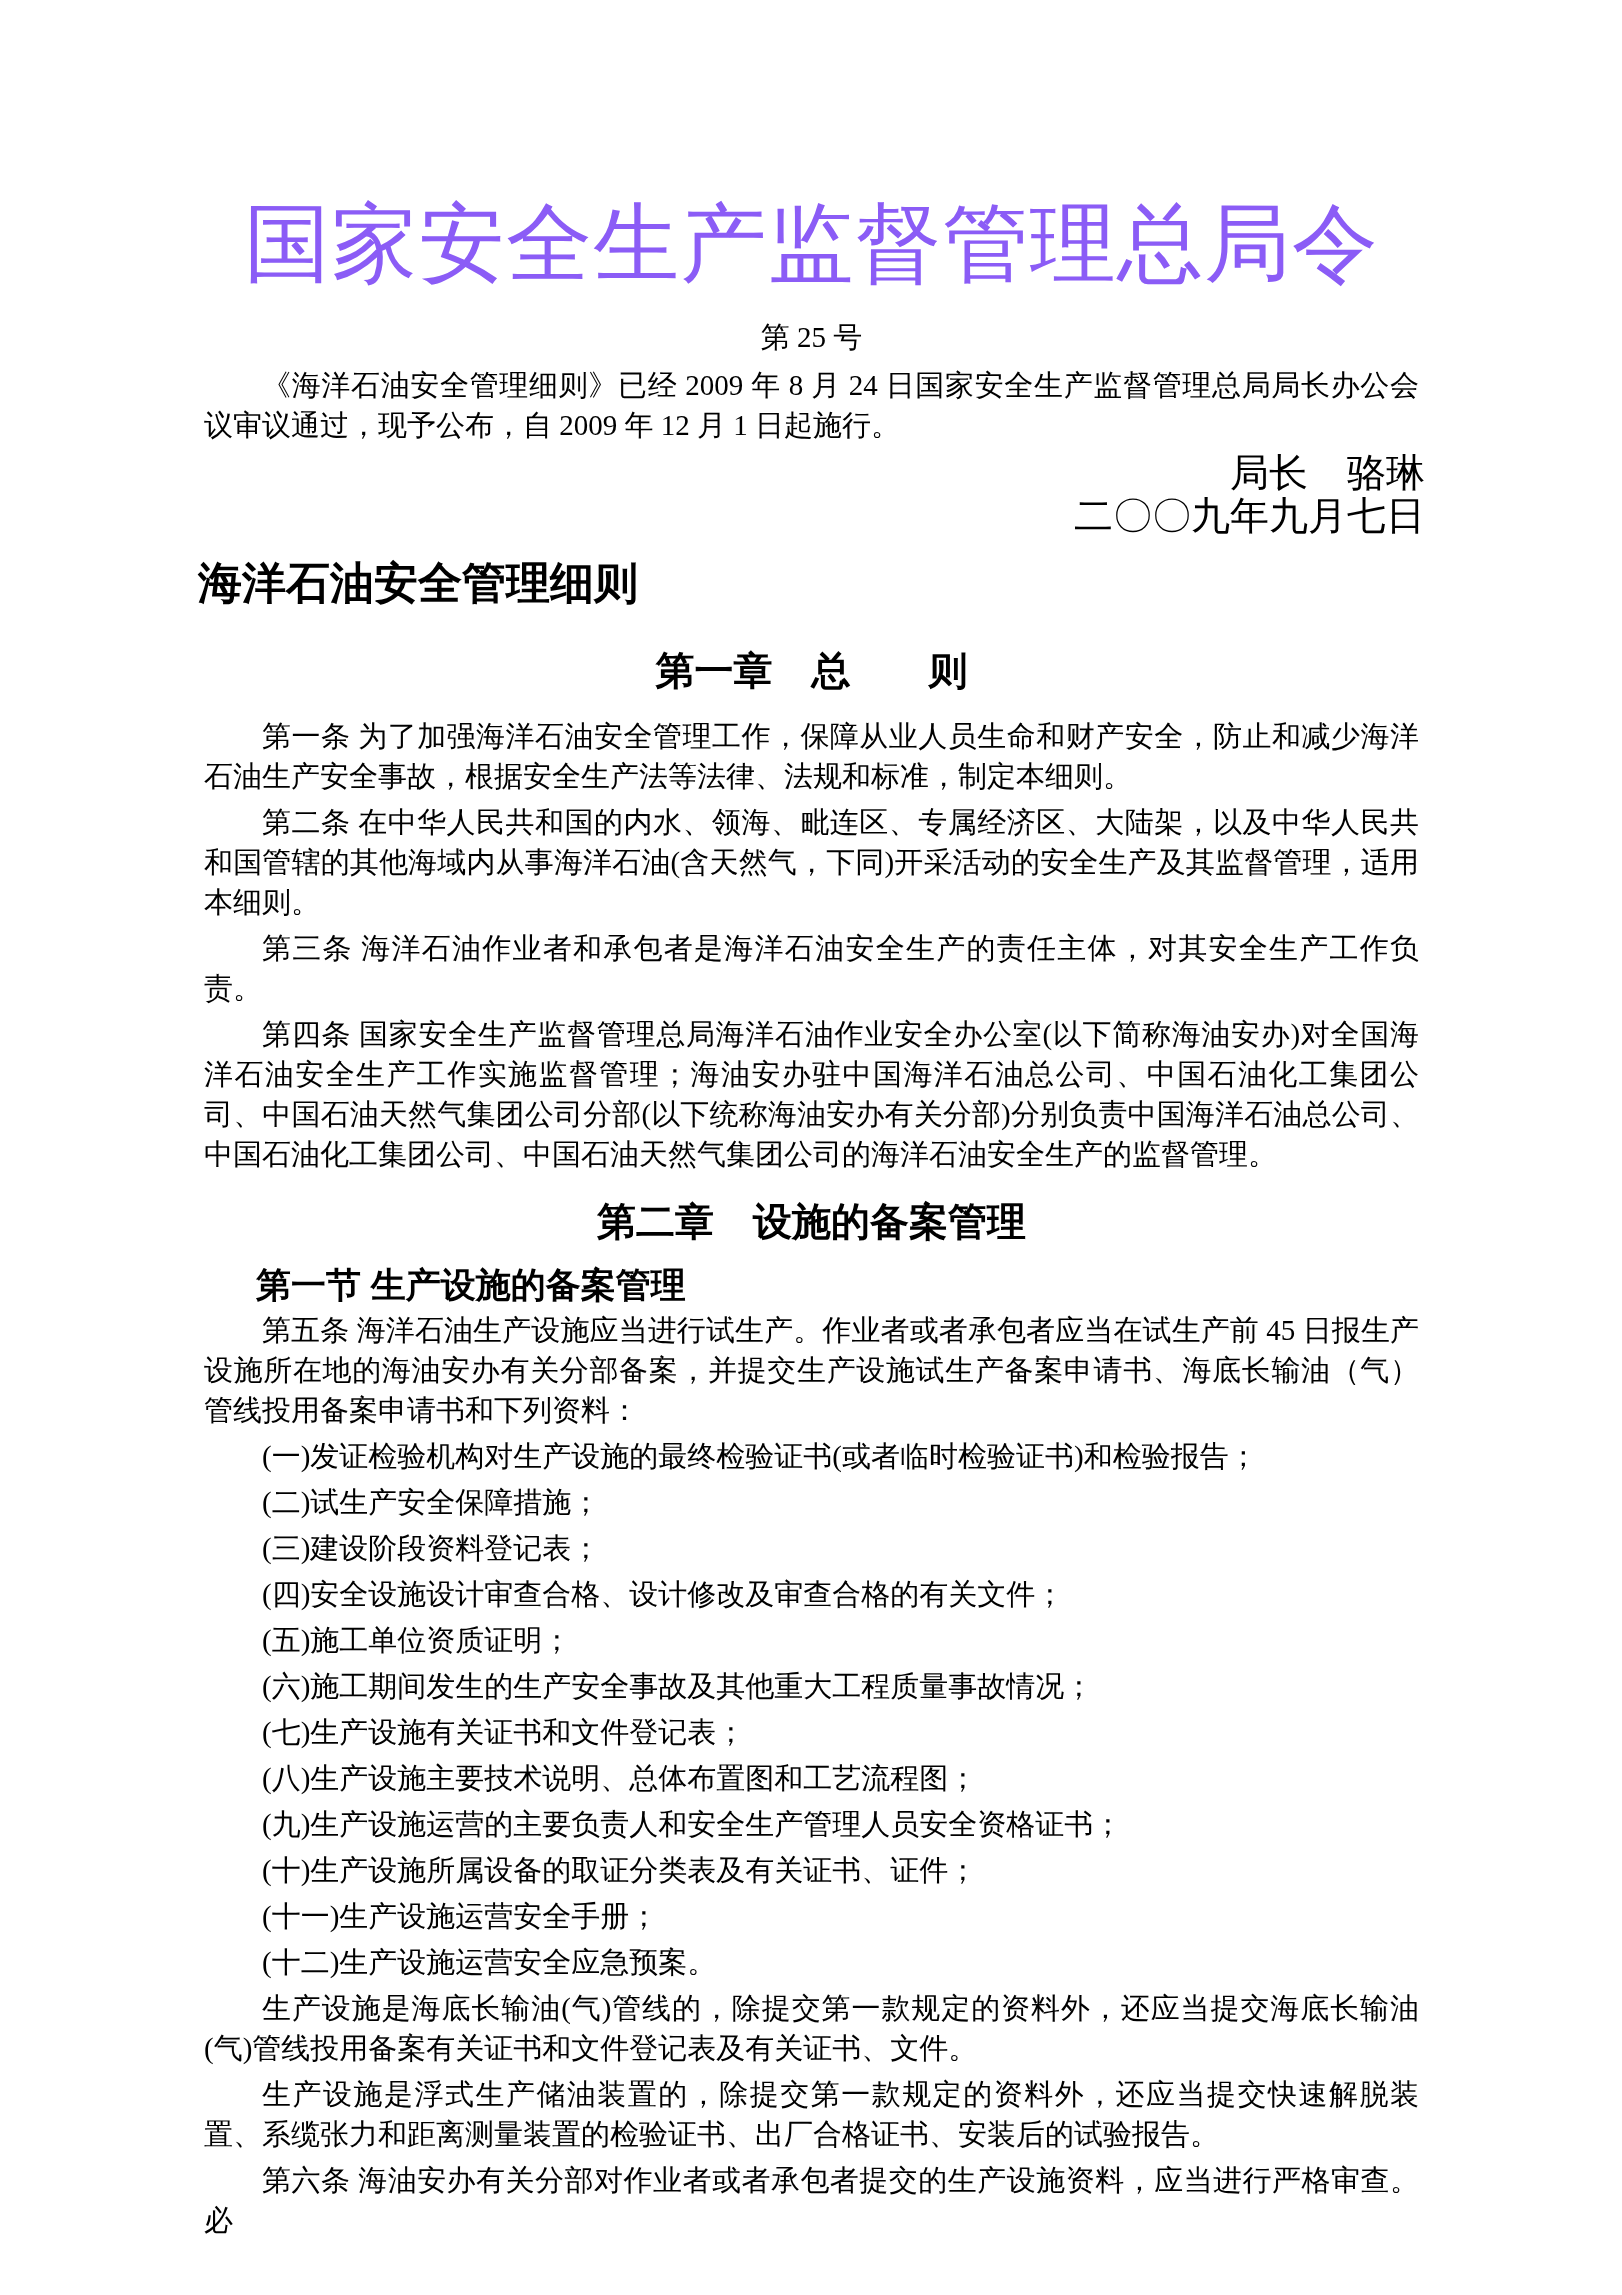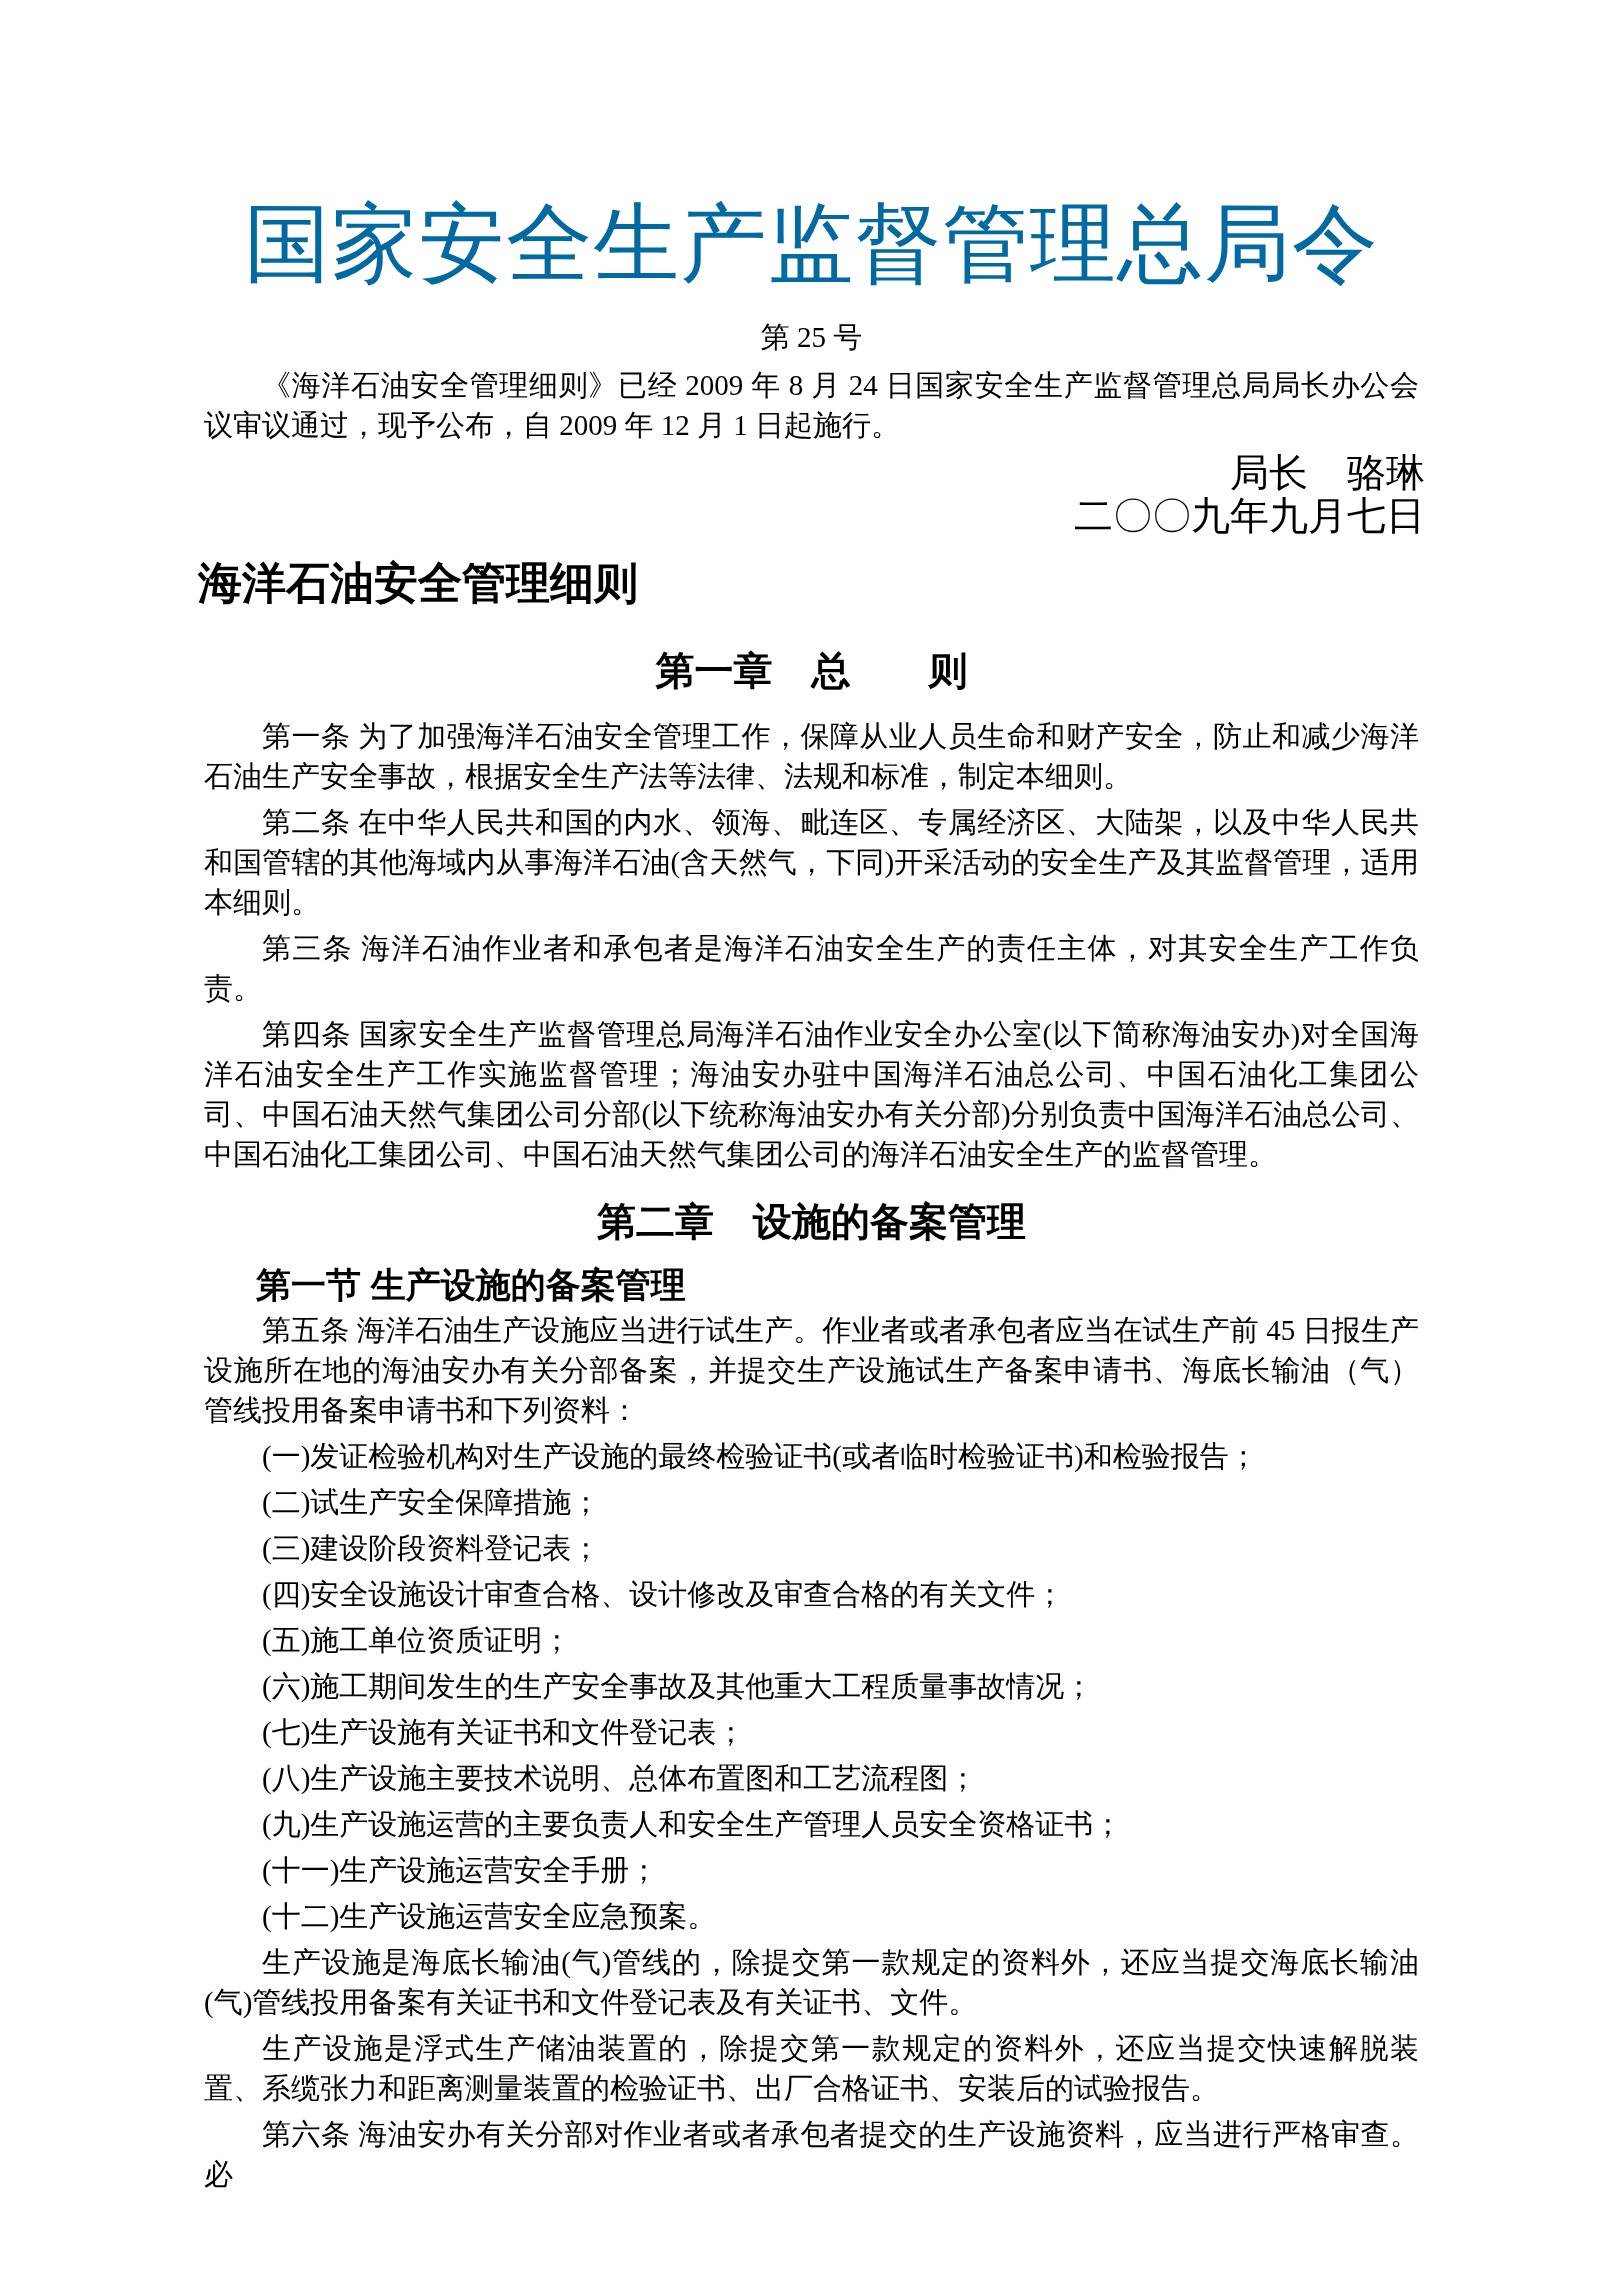--- a/index.html
+++ b/index.html
@@ -19,21 +19,21 @@
     height: 2295px;
     padding: 0 198px;
     overflow: hidden;
     background: #ffffff;
   }
   .agency-title {
     margin: 185px 0 0 0;
     font-size: 86px;
     line-height: 118px;
     text-align: center;
-    color: #0369a1;
+    color: #8b5cf6;
     font-weight: normal;
     white-space: nowrap;
     letter-spacing: 1.3px;
   }
   .center-line {
     margin: 0;
     font-size: 29px;
     line-height: 43px;
     text-align: center;
   }
@@ -111,20 +111,21 @@
 
   <p class="para">(一)发证检验机构对生产设施的最终检验证书(或者临时检验证书)和检验报告；</p>
   <p class="para">(二)试生产安全保障措施；</p>
   <p class="para">(三)建设阶段资料登记表；</p>
   <p class="para">(四)安全设施设计审查合格、设计修改及审查合格的有关文件；</p>
   <p class="para">(五)施工单位资质证明；</p>
   <p class="para">(六)施工期间发生的生产安全事故及其他重大工程质量事故情况；</p>
   <p class="para">(七)生产设施有关证书和文件登记表；</p>
   <p class="para">(八)生产设施主要技术说明、总体布置图和工艺流程图；</p>
   <p class="para">(九)生产设施运营的主要负责人和安全生产管理人员安全资格证书；</p>
+  <p class="para">(十)生产设施所属设备的取证分类表及有关证书、证件；</p>
   <p class="para">(十一)生产设施运营安全手册；</p>
   <p class="para">(十二)生产设施运营安全应急预案。</p>
 
   <p class="para">生产设施是海底长输油(气)管线的，除提交第一款规定的资料外，还应当提交海底长输油(气)管线投用备案有关证书和文件登记表及有关证书、文件。</p>
   <p class="para">生产设施是浮式生产储油装置的，除提交第一款规定的资料外，还应当提交快速解脱装置、系缆张力和距离测量装置的检验证书、出厂合格证书、安装后的试验报告。</p>
   <p class="para">第六条 海油安办有关分部对作业者或者承包者提交的生产设施资料，应当进行严格审查。必</p>
 
 </div>
 
 

